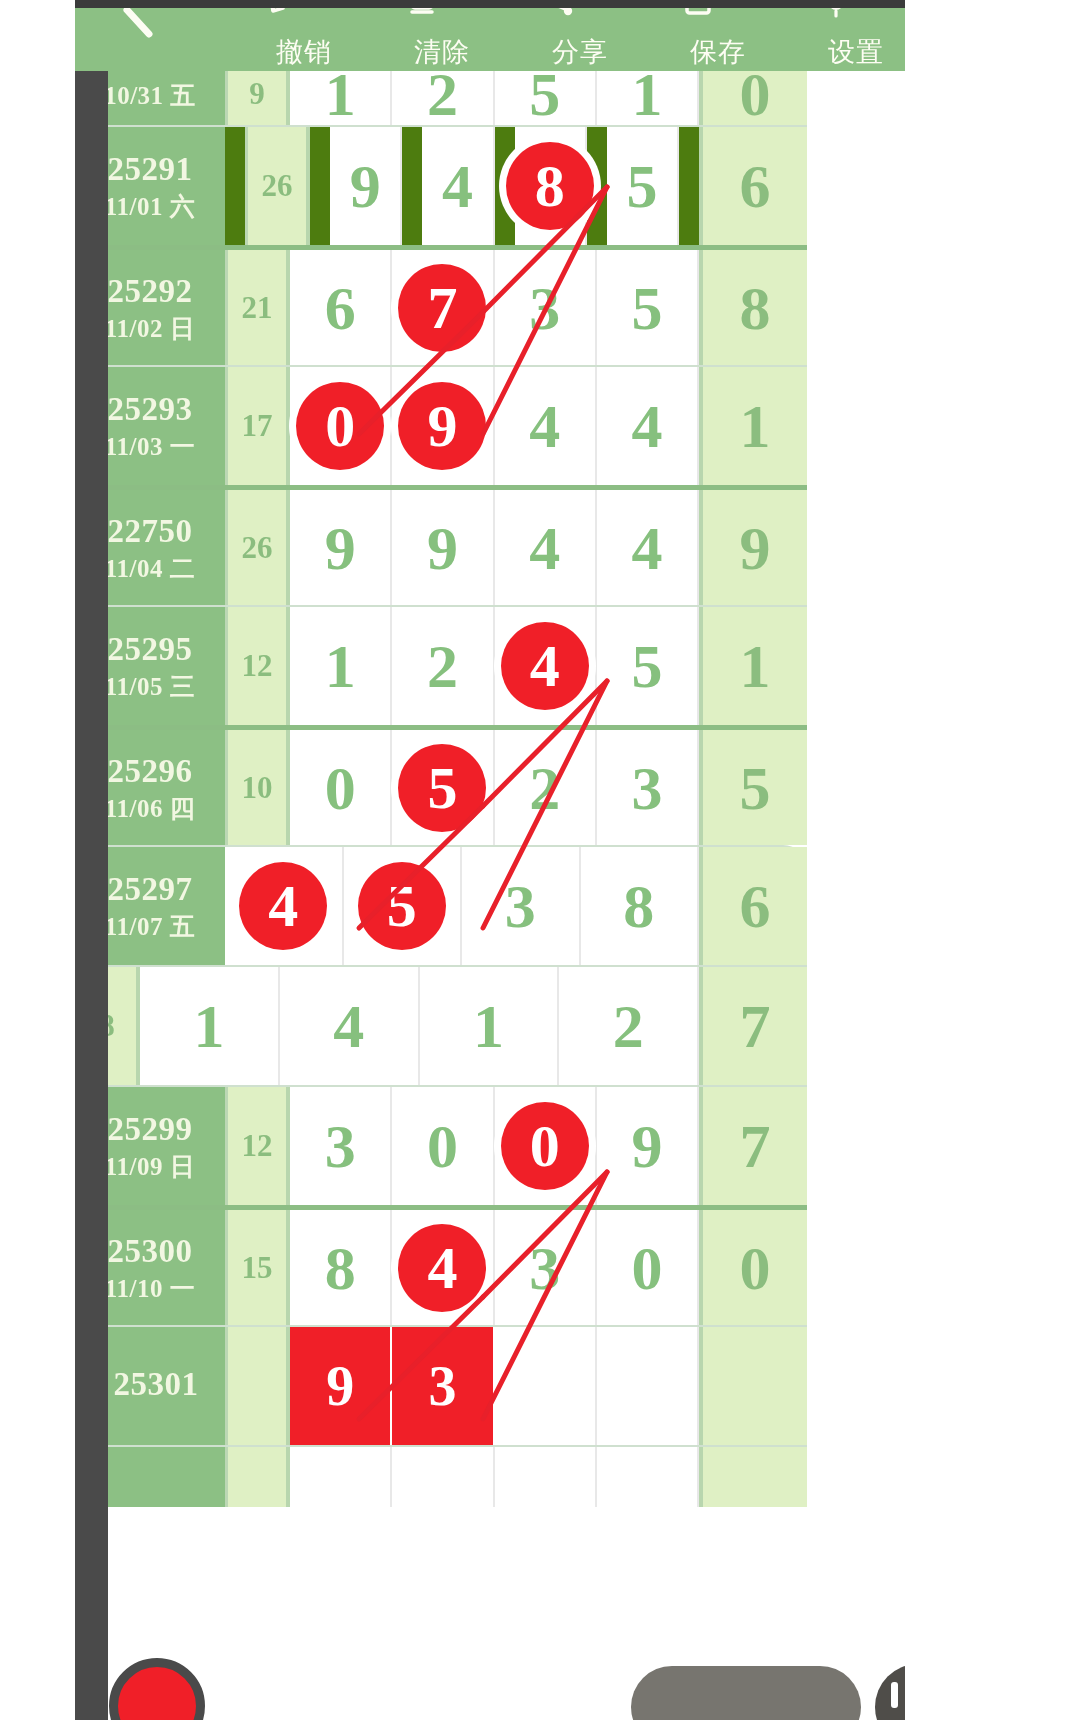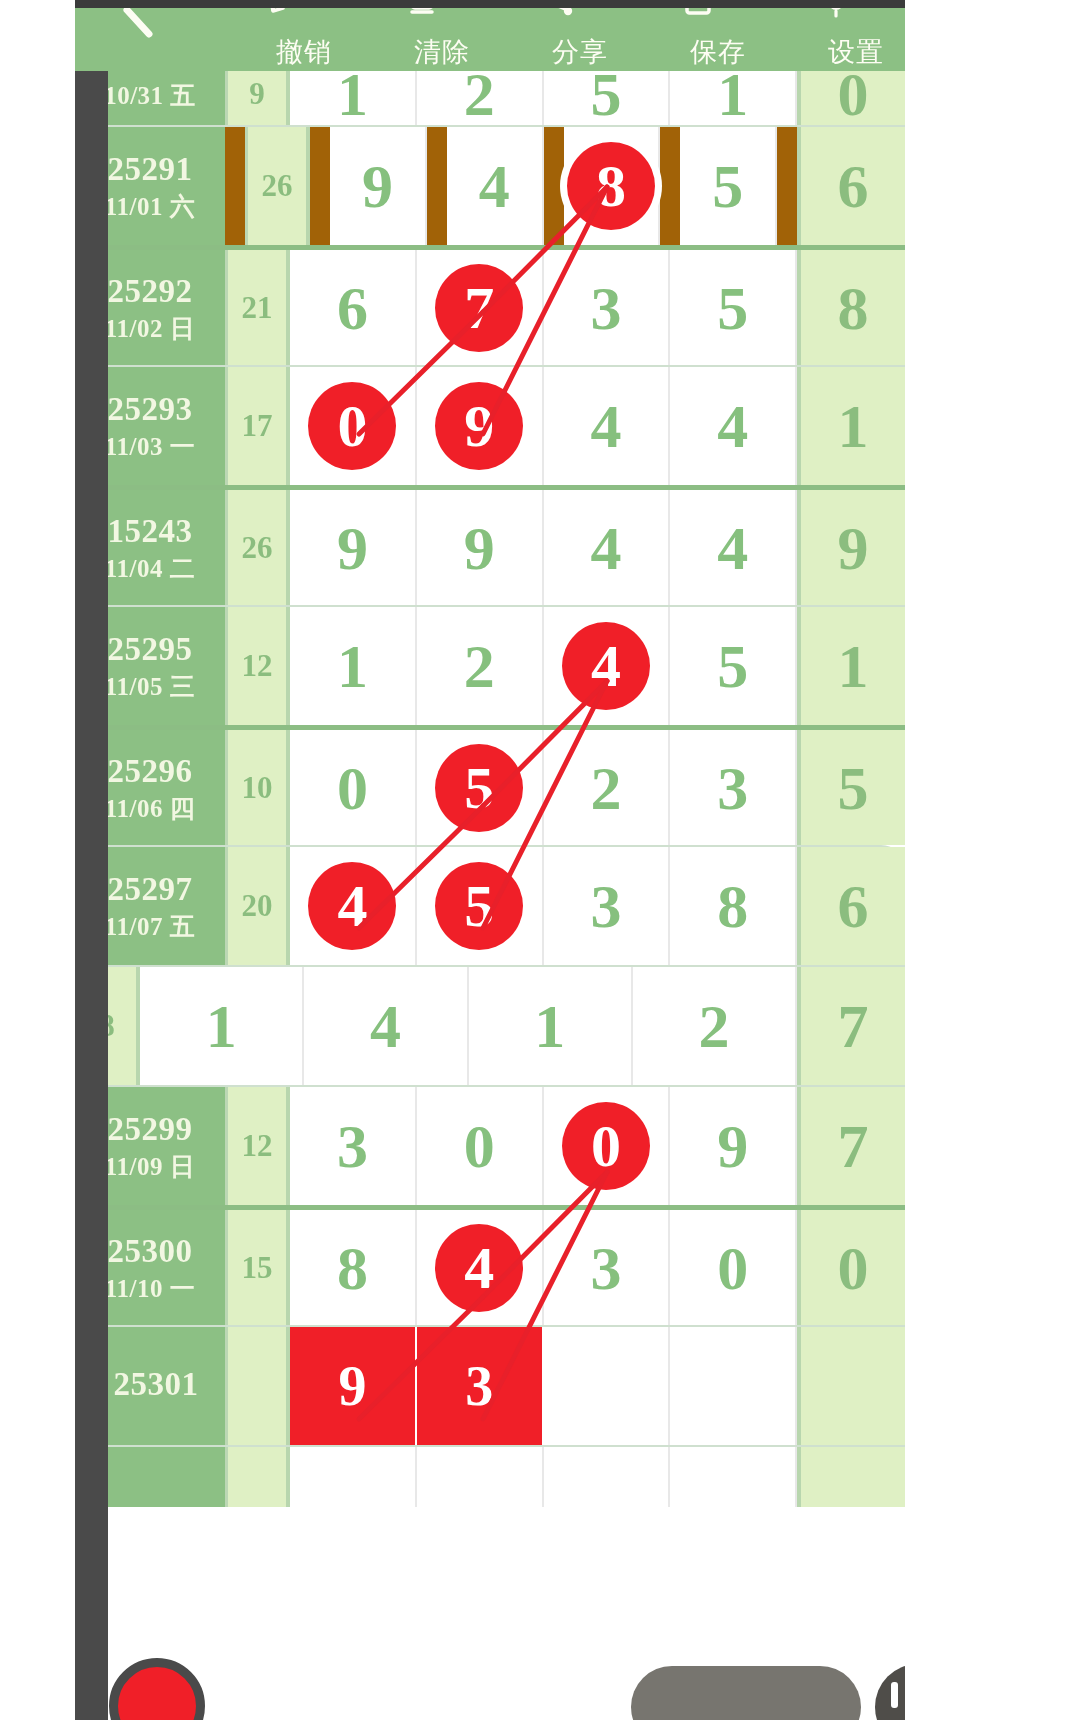--- a/index.html
+++ b/index.html
@@ -44,22 +44,22 @@
     width:34px; height:30px; overflow:hidden;
   }
   .tb-icon svg{ display:block; }
 
   
   #grid{
     position:absolute; left:0; top:0; width:830px;
     background:#ffffff;
   }
   .row{
-    position:relative; display:flex; width:830px; height:120px;
-    background:#a16207;
+    position:relative; display:flex; width:732px; height:120px;
+    background:#4d7c0f;
   }
   .row.thin{ height:62px; }
   .row.sep-strong{ border-top:5px solid #8cbd84; }
   .row.sep-light{ border-top:2px solid #cfe0cf; }
 
   .c-period{
     width:150px; flex:0 0 150px; background:#8cc084;
     display:flex; flex-direction:column; align-items:center; justify-content:center;
     color:#f2f7e2; line-height:1.18;
   }
@@ -192,21 +192,21 @@
         </div>
         <div class="c-num">
           <span class="marker">9</span>
         </div>
         <div class="c-num">4</div>
         <div class="c-num">4</div>
         <div class="c-last">1</div>
       </div>
       <div class="row sep-strong" style="top: 0px;">
         <div class="c-period">
-          <div class="p-no">15243</div>
+          <div class="p-no">22750</div>
           <div class="p-date">11/04 二</div>
         </div>
         <div class="c-sum">26</div>
         <div class="c-num">9</div>
         <div class="c-num">9</div>
         <div class="c-num">4</div>
         <div class="c-num">4</div>
         <div class="c-last">9</div>
       </div>
       <div class="row sep-light" style="top: 0px;">
@@ -235,21 +235,20 @@
         </div>
         <div class="c-num">2</div>
         <div class="c-num">3</div>
         <div class="c-last">5</div>
       </div>
       <div class="row sep-light" style="top: 0px; border-radius: 24px;">
         <div class="c-period">
           <div class="p-no">25297</div>
           <div class="p-date">11/07 五</div>
         </div>
-        <div class="c-sum">20</div>
         <div class="c-num">
           <span class="marker">4</span>
         </div>
         <div class="c-num">
           <span class="marker">5</span>
         </div>
         <div class="c-num">3</div>
         <div class="c-num">8</div>
         <div class="c-last">6</div>
       </div>

